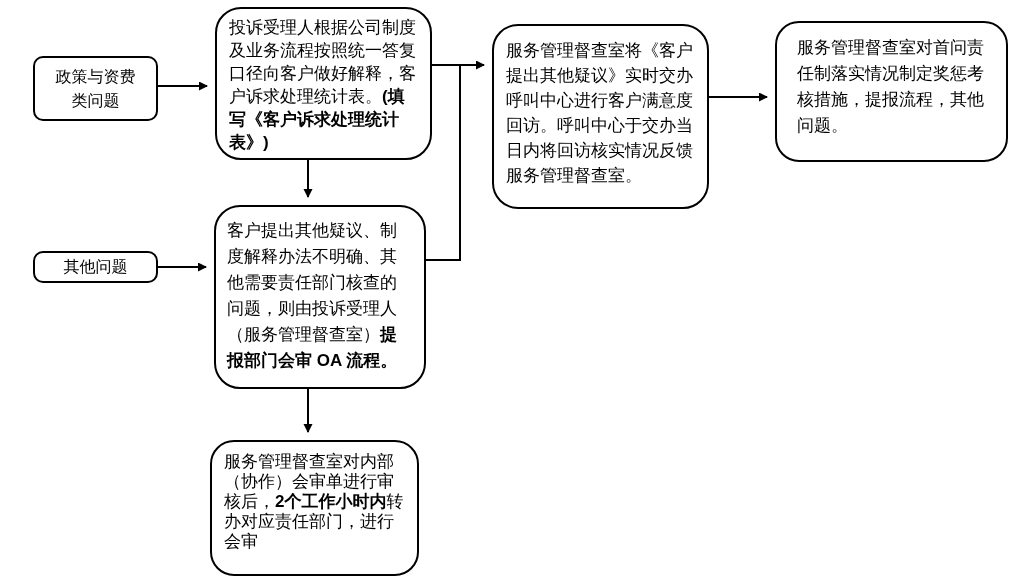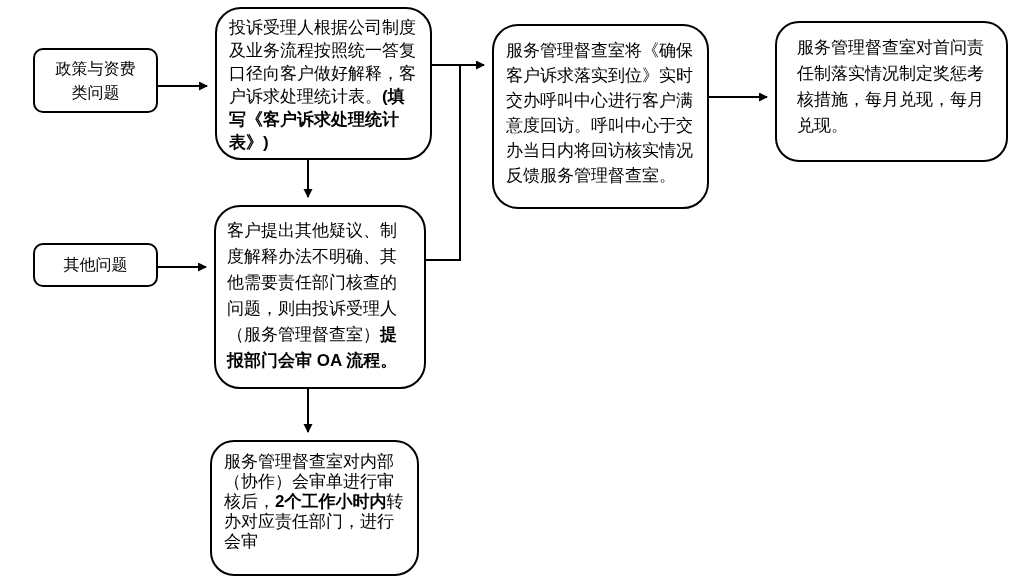--- a/index.html
+++ b/index.html
@@ -40,25 +40,26 @@
   }
   .node .bold { font-weight: bold; }
   .small-node {
     border-radius: 10px;
     font-size: 16px;
     line-height: 24px;
     text-align: center;
     display: flex;
     align-items: center;
     justify-content: center;
+    margin-top: 8px;
   }
   .big-node { border-radius: 26px; }
 
   #node-policy-fee   { left: 33px;  top: 48px;  width: 125px; height: 65px; }
-  #node-other-issue  { left: 33px;  top: 243px; width: 125px; height: 44px; }
+  #node-other-issue  { left: 33px;  top: 243px; width: 125px; height: 32px; }
   #node-handler      { left: 215px; top: 7px;   width: 217px; height: 153px; padding: 7px 12px; line-height: 23px; }
   #node-review       { left: 214px; top: 205px; width: 212px; height: 184px; padding: 11px 11px; line-height: 26px; }
   #node-transfer     { left: 210px; top: 440px; width: 209px; height: 136px; padding: 10px 12px; line-height: 20px; border-radius: 24px; }
   #node-callback     { left: 492px; top: 24px;  width: 217px; height: 185px; padding: 12px 12px; line-height: 25px; }
   #node-assessment   { left: 775px; top: 21px;  width: 233px; height: 141px; padding: 12px 20px; line-height: 26px; border-radius: 24px; }
 </style>
 </head>
 <body>
 
 <div class="canvas">
@@ -92,20 +93,20 @@
 
   <div class="node big-node" id="node-review">
     <span><span>客户提出其他疑议、制度解释办法不明确、其他需要责任部门核查的问题，则由投诉受理人（服务管理督查室）</span><span class="bold">提报部门会审 OA 流程。</span></span>
   </div>
 
   <div class="node big-node" id="node-transfer">
     <span><span>服务管理督查室对内部（协作）会审单进行审核后，</span><span class="bold">2个工作小时内</span><span>转办对应责任部门，进行会审</span></span>
   </div>
 
   <div class="node big-node" id="node-callback">
-    <span><span>服务管理督查室将《确保客户诉求落实到位》实时交办呼叫中心进行客户满意度回访。呼叫中心于交办当日内将回访核实情况反馈服务管理督查室。</span></span>
+    <span><span>服务管理督查室将《客户提出其他疑议》实时交办呼叫中心进行客户满意度回访。呼叫中心于交办当日内将回访核实情况反馈服务管理督查室。</span></span>
   </div>
 
   <div class="node big-node" id="node-assessment">
-    <span><span>服务管理督查室对首问责任制落实情况制定奖惩考核措施，每月兑现，每月兑现。</span></span>
+    <span><span>服务管理督查室对首问责任制落实情况制定奖惩考核措施，提报流程，其他问题。</span></span>
   </div>
 
 </div>
 
 </body></html>

